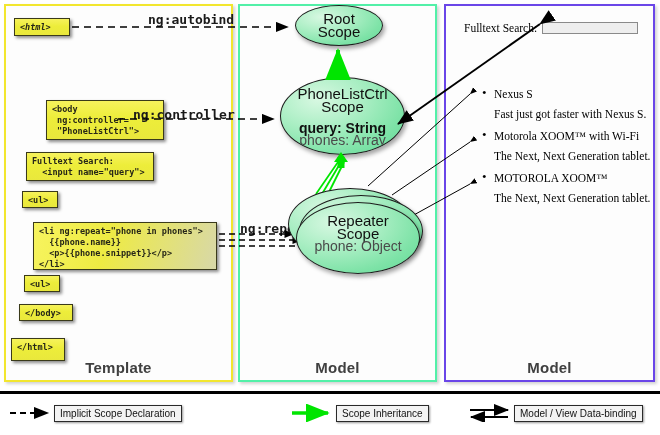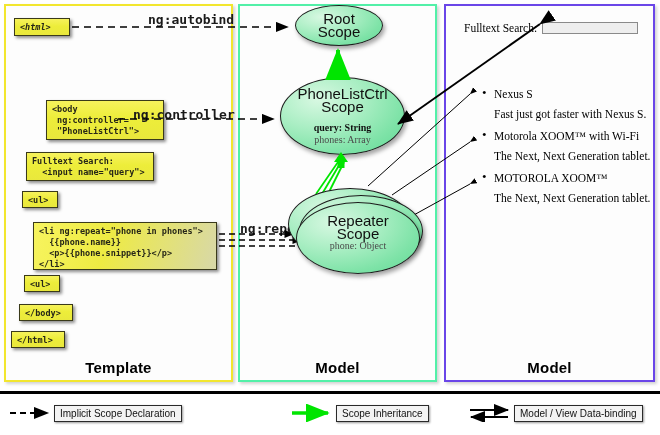--- a/index.html
+++ b/index.html
@@ -30,21 +30,21 @@
   #col-view     { left: 444px; top: 4px; width: 211px; height: 378px; border-color: #6a46e8; }
 
   .column-label {
     position: absolute;
     bottom: 4px;
     left: 0;
     width: 100%;
     text-align: center;
     font-size: 15px;
     font-weight: bold;
-    color: #000000;
+    color: #404040;
     letter-spacing: 0.2px;
   }
 
   
   .code-box {
     position: absolute;
     box-sizing: border-box;
     border: 1px solid #3a3a1a;
     background: linear-gradient(180deg, #f6f25c 0%, #eded3a 45%, #e9e83c 100%);
     box-shadow: 2px 2px 3px rgba(0,0,0,0.45);
@@ -83,22 +83,22 @@
     overflow: hidden;
   }
   .scope .title {
     font-family: "Liberation Sans", sans-serif;
     font-size: 15px;
     line-height: 13px;
     font-weight: normal;
     color: #101010;
   }
   .scope .props {
-    font-family: Liberation Serif, serif;
-    font-size: 10px;
+    font-family: Liberation Sans, sans-serif;
+    font-size: 14px;
     line-height: 12px;
   }
   .scope .props .strong { font-weight: bold; color: #101010; }
   .scope .props .dim { color: #4a4a4a; }
 
   
   #view-inner {
     position: absolute;
     left: 8px; top: 8px; right: 8px; bottom: 26px;
     font-family: "Liberation Serif", serif;
@@ -255,21 +255,21 @@
 
   <div class="code-box wide" style="left:33px; top:222px; width:184px; height:48px;">&lt;li ng:repeat="phone in phones"&gt;
   {{phone.name}}
   &lt;p&gt;{{phone.snippet}}&lt;/p&gt;
 &lt;/li&gt;</div>
 
   <div class="code-box" style="left:24px;  top:275px; width:36px; height:17px;">&lt;ul&gt;</div>
 
   <div class="code-box" style="left:19px;  top:304px; width:54px; height:17px;">&lt;/body&gt;</div>
 
-  <div class="code-box" style="left:11px;  top:331px; width:54px; height:17px;">&lt;/html&gt;</div>
+  <div class="code-box" style="left:11px;  top:338px; width:54px; height:23px;">&lt;/html&gt;</div>
 
   <div class="conn-label" style="left:148px; top:12px;">ng:autobind</div>
   <div class="conn-label" style="left:133px; top:107px;">ng:controller</div>
   <div class="conn-label" style="left:240px; top:221px;">ng:repeat</div>
 
   <div class="scope" style="left:295px; top:5px; width:88px; height:41px;">
     <div class="title" style="margin-top:6px;">Root</div>
     <div class="title">Scope</div>
   </div>
 

